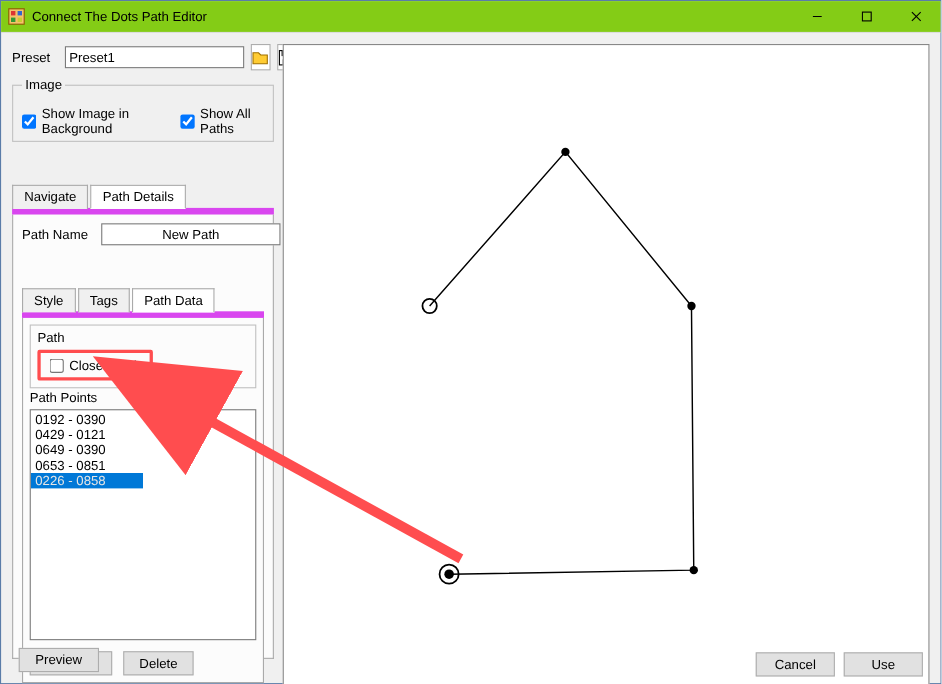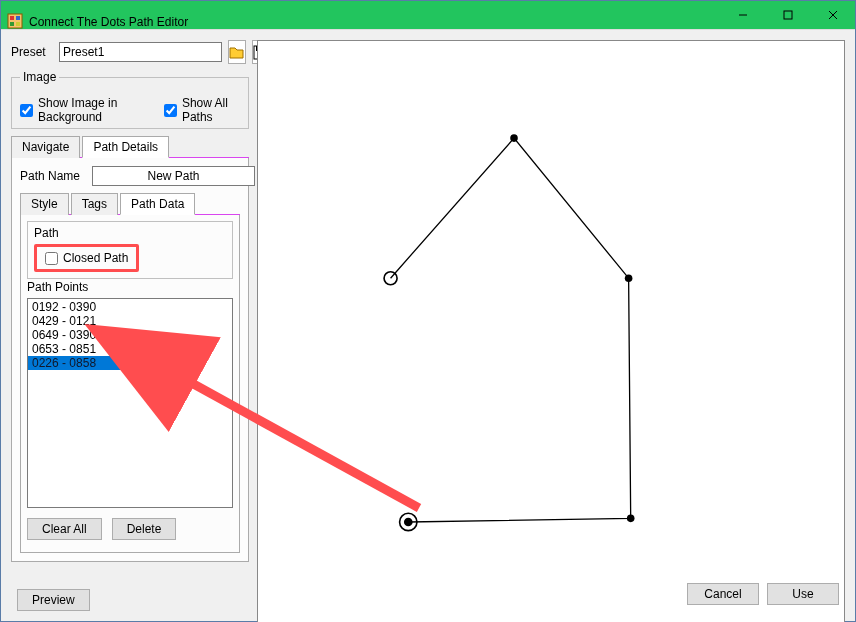--- a/index.html
+++ b/index.html
@@ -14,23 +14,23 @@
     width: 856px;
     height: 622px;
     border: 1px solid #5a7ca8;
     background: #f0f0f0;
     position: relative;
     display: flex;
     flex-direction: column;
   }
   .titlebar {
     height: 30px;
-    background: #22c55e;
-    display: flex;
-    align-items: flex-end;
+    background: #84cc16;
+    display: flex;
+    align-items: center;
     padding-left: 6px;
     border-bottom: 1px solid #ddd;
   }
   .titlebar .icon {
     width: 16px; height: 16px; margin-right: 6px;
     display: inline-flex; align-items: center; justify-content: center;
   }
   .titlebar .title { flex: 1; }
   .titlebar .controls { display: flex; }
   .titlebar .ctrl {
@@ -84,22 +84,23 @@
     font-size: 8px; font-weight: bold;
     background: #fff;
     text-align: center;
     line-height: 1;
     flex-direction: column;
   }
   .chk { display: flex; align-items: center; gap: 5px; }
   input[type=checkbox]{ margin:0; width:13px; height:13px; }
   .tabs {
     display: flex;
-    border-bottom: 1px solid #d946ef;
-    position: relative;
+    border-bottom: 6px solid #d946ef;
+    position: relative;
+    margin-top: 32px;
   }
   .tab {
     padding: 3px 10px;
     border: 1px solid #aaa;
     border-bottom: none;
     background: #f0f0f0;
     margin-right: 2px;
     position: relative;
     top: 1px;
     cursor: default;
@@ -154,41 +155,41 @@
     padding: 1px 0;
   }
   .listbox .item {
     padding: 0 4px;
     font-size: 12px;
     line-height: 14px;
     white-space: nowrap;
   }
   .listbox .item.selected {
     background: #0078d7;
-    color: #0f172a;
+    color: #e5e5e5;
     width: 50%;
   }
   .btn {
     border: 1px solid #adadad;
     background: #e1e1e1;
     padding: 3px 14px;
     font-family: inherit;
     font-size: 12px;
   }
   .btnrow { display:flex; gap:10px; justify-content:flex-start; margin-top:6px;}
   .canvas {
     flex: 1;
     border: 1px solid #888;
     background: #fff;
     position: relative;
   }
   .dialog-buttons {
     position: absolute;
     right: 16px;
-    bottom: 16px;
+    bottom: 6px;
     display: flex;
     gap: 8px;
   }
   .dialog-buttons .btn { width: 72px; text-align:center; }
   .preview-btn {
     position: absolute;
     left: 16px;
     bottom: 10px;
   }
   .annot-arrow {

